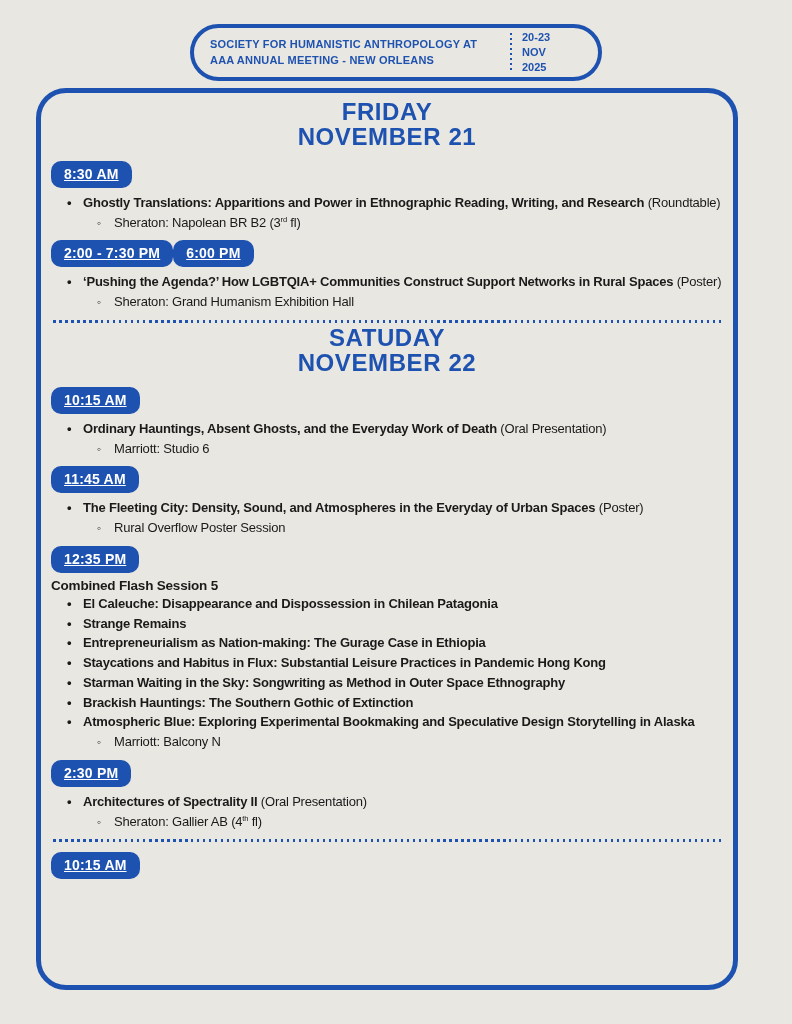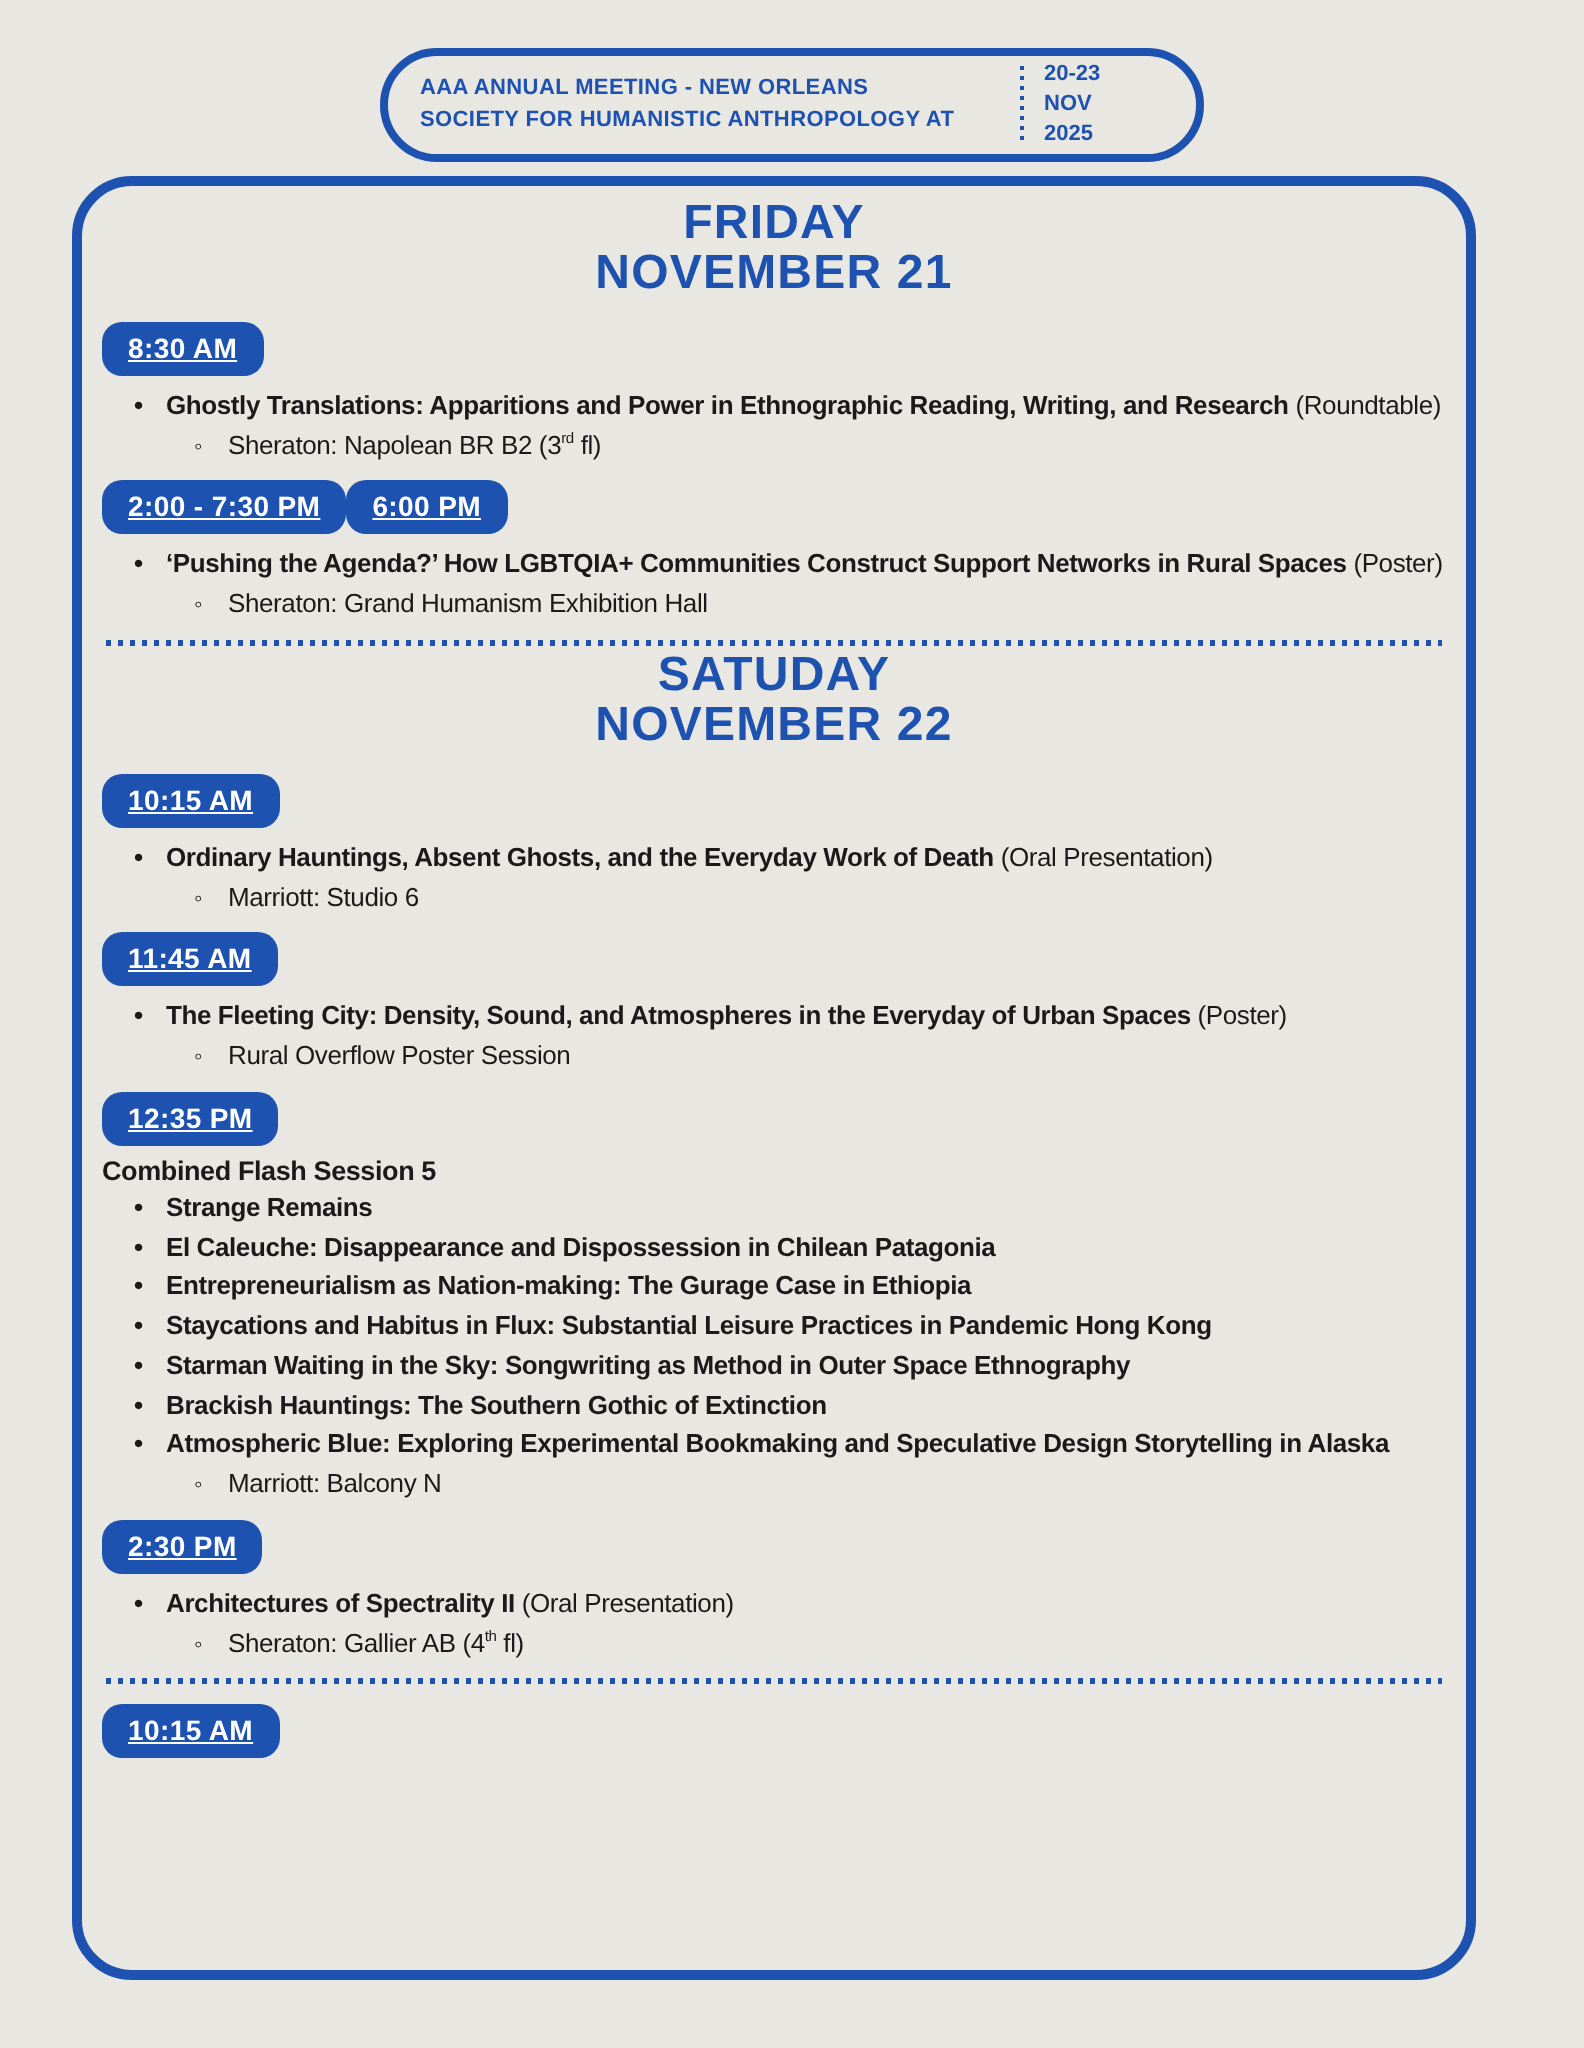--- a/index.html
+++ b/index.html
@@ -57,22 +57,22 @@
     background:repeating-linear-gradient(to right,var(--blue) 0 2.5px,transparent 2.5px 6px);
   }
 </style>
 </head>
 <body>
 
 <div class="page">
 
   <div class="header-pill">
     <div class="org">
+      <div>SOCIETY FOR HUMANISTIC ANTHROPOLOGY AT</div>
       <div>AAA ANNUAL MEETING - NEW ORLEANS</div>
-      <div>SOCIETY FOR HUMANISTIC ANTHROPOLOGY AT</div>
     </div>
     <div class="vdivider"></div>
     <div class="hdate">
       <div>20-23</div>
       <div>NOV</div>
       <div>2025</div>
     </div>
   </div>
 
   <div class="box" id="schedule-box">
@@ -94,22 +94,22 @@
           <div class="day-date">NOVEMBER 22</div>
         </div><div class="time-badge">10:15 AM</div><ul class="events">
           <li class="event"><span class="bullet">•</span><span class="etitle">Ordinary Hauntings, Absent Ghosts, and the Everyday Work of Death</span> <span class="etype">(Oral Presentation)</span><ul class="locs">
               <li class="loc"><span class="circ">◦</span><span class="loc-text">Marriott: Studio 6</span></li>
             </ul></li>
         </ul><div class="time-badge">11:45 AM</div><ul class="events">
           <li class="event"><span class="bullet">•</span><span class="etitle">The Fleeting City: Density, Sound, and Atmospheres in the Everyday of Urban Spaces</span> <span class="etype">(Poster)</span><ul class="locs">
               <li class="loc"><span class="circ">◦</span><span class="loc-text">Rural Overflow Poster Session</span></li>
             </ul></li>
         </ul><div class="time-badge">12:35 PM</div><div class="slot-intro">Combined Flash Session 5</div><ul class="events">
+          <li class="event"><span class="bullet">•</span><span class="etitle">El Caleuche: Disappearance and Dispossession in Chilean Patagonia</span></li>
           <li class="event"><span class="bullet">•</span><span class="etitle">Strange Remains</span></li>
-          <li class="event"><span class="bullet">•</span><span class="etitle">El Caleuche: Disappearance and Dispossession in Chilean Patagonia</span></li>
           <li class="event"><span class="bullet">•</span><span class="etitle">Entrepreneurialism as Nation-making: The Gurage Case in Ethiopia</span></li>
           <li class="event"><span class="bullet">•</span><span class="etitle">Staycations and Habitus in Flux: Substantial Leisure Practices in Pandemic Hong Kong</span></li>
           <li class="event"><span class="bullet">•</span><span class="etitle">Starman Waiting in the Sky: Songwriting as Method in Outer Space Ethnography</span></li>
           <li class="event"><span class="bullet">•</span><span class="etitle">Brackish Hauntings: The Southern Gothic of Extinction</span></li>
           <li class="event"><span class="bullet">•</span><span class="etitle">Atmospheric Blue: Exploring Experimental Bookmaking and Speculative Design Storytelling in Alaska</span><ul class="locs">
               <li class="loc"><span class="circ">◦</span><span class="loc-text">Marriott: Balcony N</span></li>
             </ul></li>
         </ul><div class="time-badge">2:30 PM</div><ul class="events">
           <li class="event"><span class="bullet">•</span><span class="etitle">Architectures of Spectrality II</span> <span class="etype">(Oral Presentation)</span><ul class="locs">
               <li class="loc"><span class="circ">◦</span><span class="loc-text">Sheraton: Gallier AB (4<sup>th</sup> fl)</span></li>

